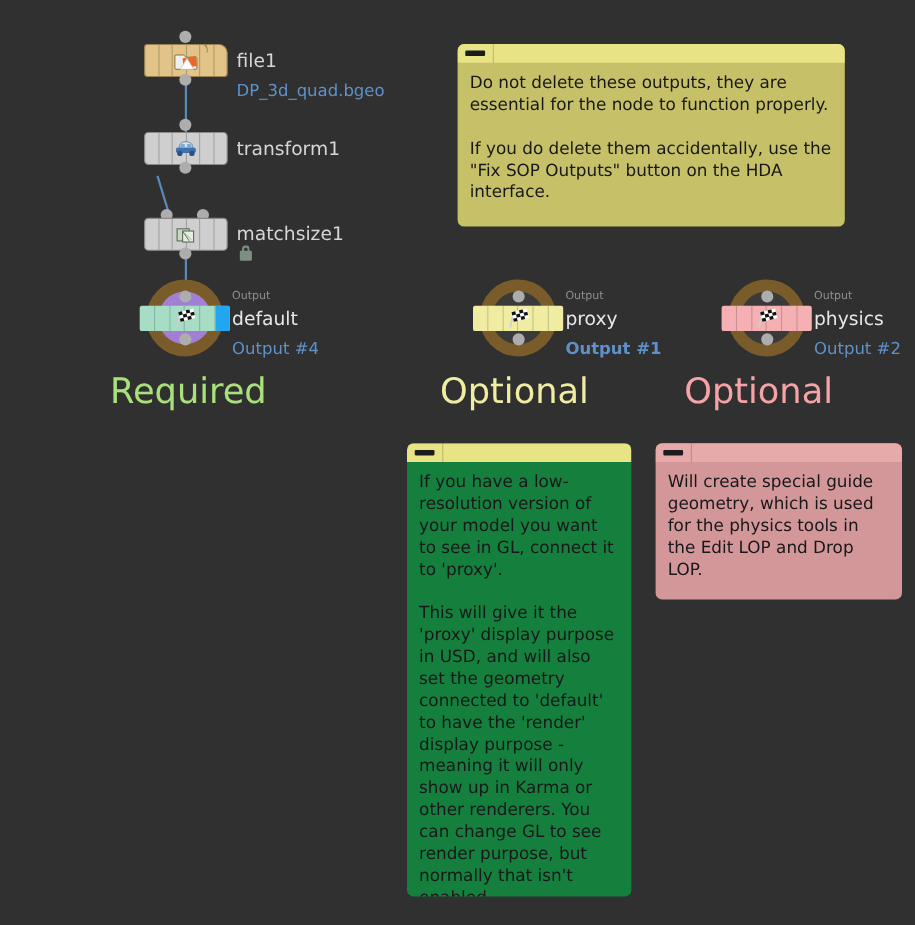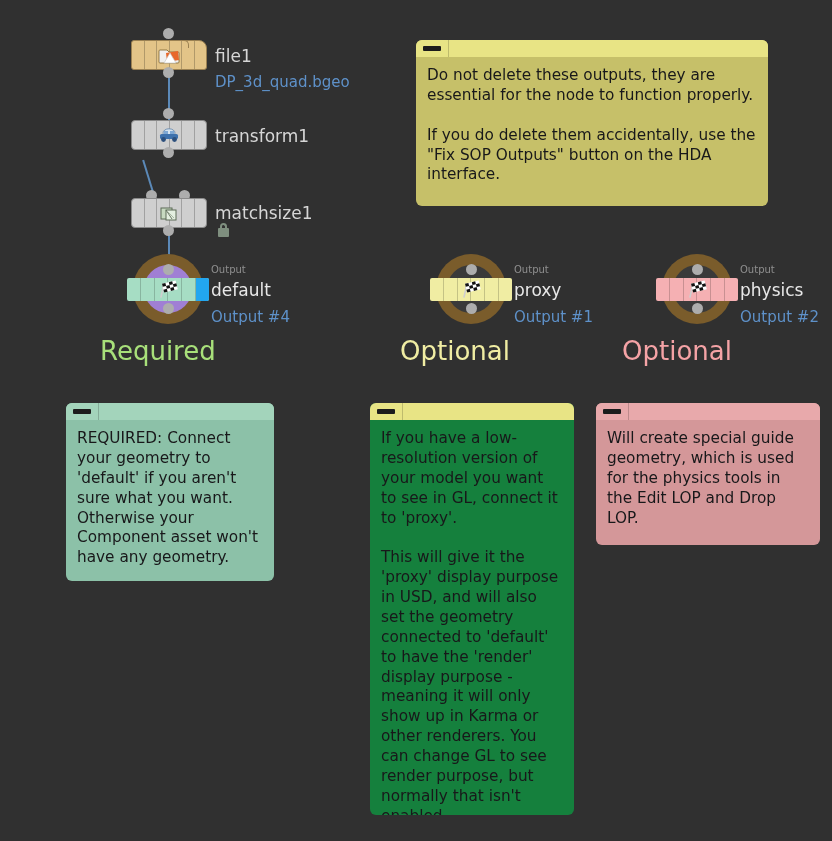--- a/index.html
+++ b/index.html
@@ -157,21 +157,21 @@
     color: #8f8f8f;
   }
   .lbl-out-name {
     font-size: 17px;
     color: #e8e8e8;
   }
 
   
   .heading {
     position: absolute;
-    font-size: 26px;
+    font-size: 32px;
     white-space: nowrap;
   }
 
   
   .note {
     position: absolute;
     border-radius: 6px;
     box-sizing: border-box;
     overflow: hidden;
   }
@@ -360,21 +360,21 @@
             <rect x="7" y="8" width="3.5" height="3" fill="#111"></rect>
               <rect x="14" y="8" width="3.5" height="3" fill="#111"></rect>
           </g>
         </svg>
       </div>
     </div>
     <div class="dot dot-bot"></div>
   </div>
   <div class="lbl lbl-tag" style="left:514px; top:264px;">Output</div>
   <div class="lbl lbl-out-name" style="left:514px; top:280px;">proxy</div>
-  <div class="lbl lbl-sub" style="left:514px; top:308px;">Output #1</div>
+  <div class="lbl lbl-sub" style="left:514px; top:308px;font-weight:bold;">Output #1</div>
 
   <div class="outnode" style="left:662px; top:254px;">
     <div class="ring"></div>
     <div class="inner" style="background:#3a3a3a;"></div>
     <div class="dot dot-top"></div>
     <div class="slab" style="background:#f5b0b3;">
       <div class="ribs">
           <div class="rib"></div>
           <div class="rib"></div>
           <div class="rib"></div>
@@ -410,27 +410,20 @@
   <div class="note" style="left:396px; top:40px; width:352px; height:166px; background:#c6c069;margin-left:20px;">
     <div class="note-head" style="background:#e8e485;">
       <div class="minus"></div>
       <div class="headsep"></div>
     </div>
     <div class="note-body">Do not delete these outputs, they are essential for the node to function properly.
 
 If you do delete them accidentally, use the "Fix SOP Outputs" button on the HDA interface.</div>
   </div>
 
-  <div class="note" style="left:66px; top:403px; width:208px; height:178px; background:#8cc1a8;">
-    <div class="note-head" style="background:#a3d4bb;">
-      <div class="minus"></div>
-      <div class="headsep"></div>
-    </div>
-    <div class="note-body">REQUIRED: Connect your geometry to 'default' if you aren't sure what you want. Otherwise your Component asset won't have any geometry.</div>
-  </div>
 
   <div class="note" style="left:370px; top:403px; width:204px; height:412px; background:#15803d;">
     <div class="note-head" style="background:#e8e485;">
       <div class="minus"></div>
       <div class="headsep"></div>
     </div>
     <div class="note-body">If you have a low-resolution version of your model you want to see in GL, connect it to 'proxy'.
 
 This will give it the 'proxy' display purpose in USD, and will also set the geometry connected to 'default' to have the 'render' display purpose - meaning it will only show up in Karma or other renderers. You can change GL to see render purpose, but normally that isn't enabled.</div>
   </div>

